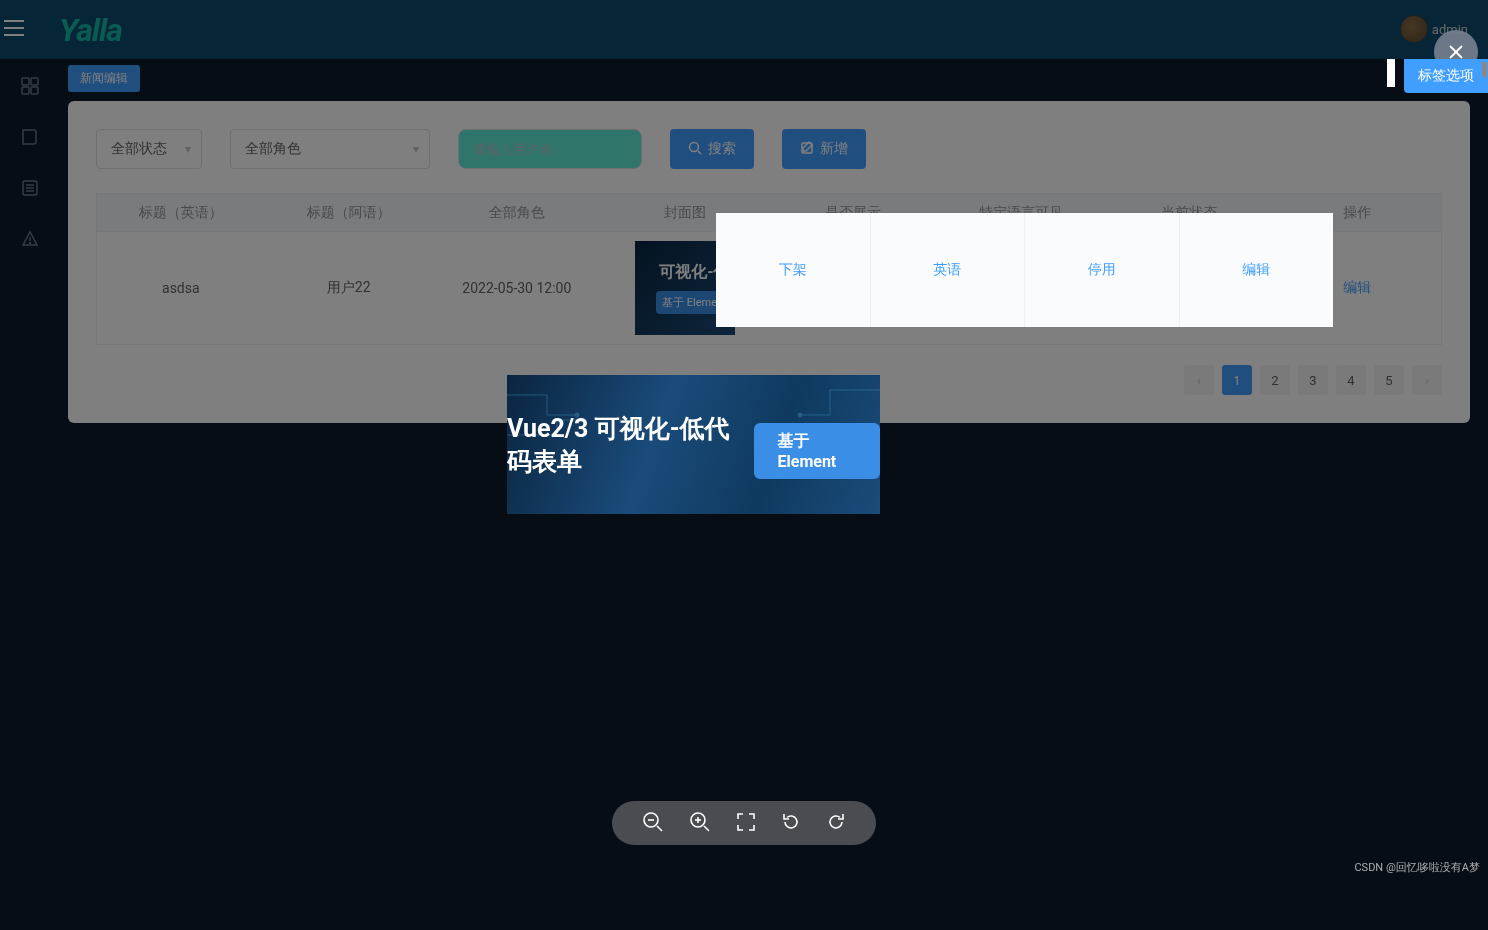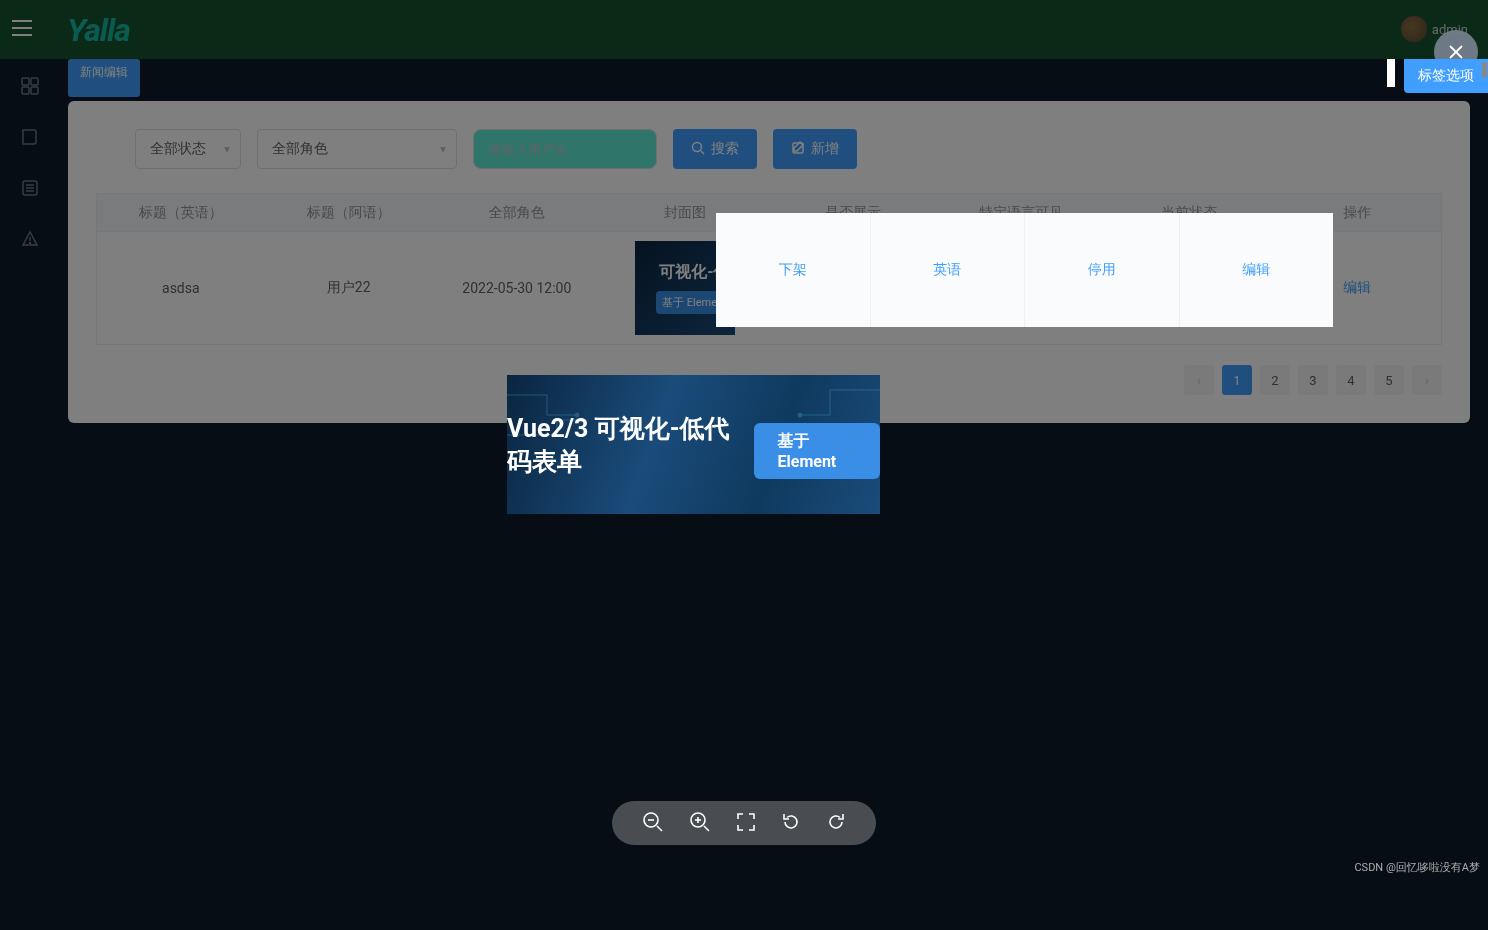--- a/index.html
+++ b/index.html
@@ -1,41 +1,41 @@
 <!DOCTYPE html>
 <html><head>
   <meta charset="utf-8">
   <style>
     * { box-sizing: border-box; margin: 0; padding: 0; }
     body { font-family: -apple-system, BlinkMacSystemFont, "Segoe UI", Roboto, "Helvetica Neue", Arial, sans-serif; font-size: 14px; background: #0c1a2b; width: 1488px; height: 930px; position: relative; overflow: hidden; }
     
     
-    .top-header { height: 59px; background: #14532d; display: flex; align-items: center; padding: 0 12px; position: relative; }
+    .top-header { height: 59px; background: #0c4a6e; display: flex; align-items: center; padding: 0 4px; position: relative; }
     .hamburger { color: #fff; cursor: pointer; }
     .logo { margin-left: 35px; color: #14b8a6; font-size: 32px; font-weight: bold; font-style: italic; letter-spacing: -1px; }
     .user-area { position: absolute; right: 20px; top: 15px; display: flex; align-items: center; gap: 4px; color: #d0d0d0; font-size: 13px; }
     .avatar { width: 28px; height: 28px; border-radius: 50%; background: radial-gradient(circle at 40% 40%, #8b6f47, #5d4a2f); border: 1px solid #444; }
     
     
     .left-sidebar { position: absolute; left: 0; top: 59px; width: 60px; height: calc(100% - 59px); background: #0c1a2b; display: flex; flex-direction: column; align-items: center; padding-top: 18px; gap: 30px; }
     .sidebar-icon { color: #6b7a8f; cursor: pointer; }
     
     
     .overlay { position: absolute; left: 0; top: 0; right: 0; bottom: 0; background: rgba(0,0,0,0.5); z-index: 50; }
     
     
     .content-container { position: absolute; left: 60px; top: 59px; right: 10px; bottom: 0; }
     
-    .tab-row { height: 38px; display: flex; padding-left: 8px; }
+    .tab-row { height: 38px; display: flex; align-items: center; padding-left: 8px; }
     .tab { background: #409eff; color: #fff; font-size: 12px; padding: 5px 12px; border-radius: 3px; white-space: nowrap; }
     
     .card { background: #fff; border-radius: 6px; margin: 4px 8px 8px 8px; padding: 28px; min-height: 320px; position: relative; }
     
     
-    .filter-row { display: flex; gap: 16px; align-items: center; margin-bottom: 24px; margin-left: 39px; }
+    .filter-row { display: flex; gap: 28px; align-items: center; margin-bottom: 24px; }
     .select { position: relative; border: 1px solid #dcdfe6; border-radius: 4px; height: 40px; display: flex; align-items: center; padding: 0 30px 0 14px; color: #606266; background: #fff; }
     .select.w1 { width: 106px; }
     .select.w2 { width: 200px; }
     .select .chev { position: absolute; right: 10px; color: #c0c4cc; font-size: 12px; }
     .text-input { border: 1px solid #dcdfe6; border-radius: 8px; height: 40px; width: 184px; padding: 0 14px; color: #606266; background: #5eead4; outline: none; }
     .text-input::placeholder { color: #c0c4cc; }
     .btn { height: 40px; border-radius: 4px; padding: 0 18px; display: inline-flex; align-items: center; gap: 6px; color: #fff; font-size: 14px; cursor: pointer; border: none; }
     .btn-primary { background: #409eff; }
     .btn .btn-icon { font-size: 14px; }
     

